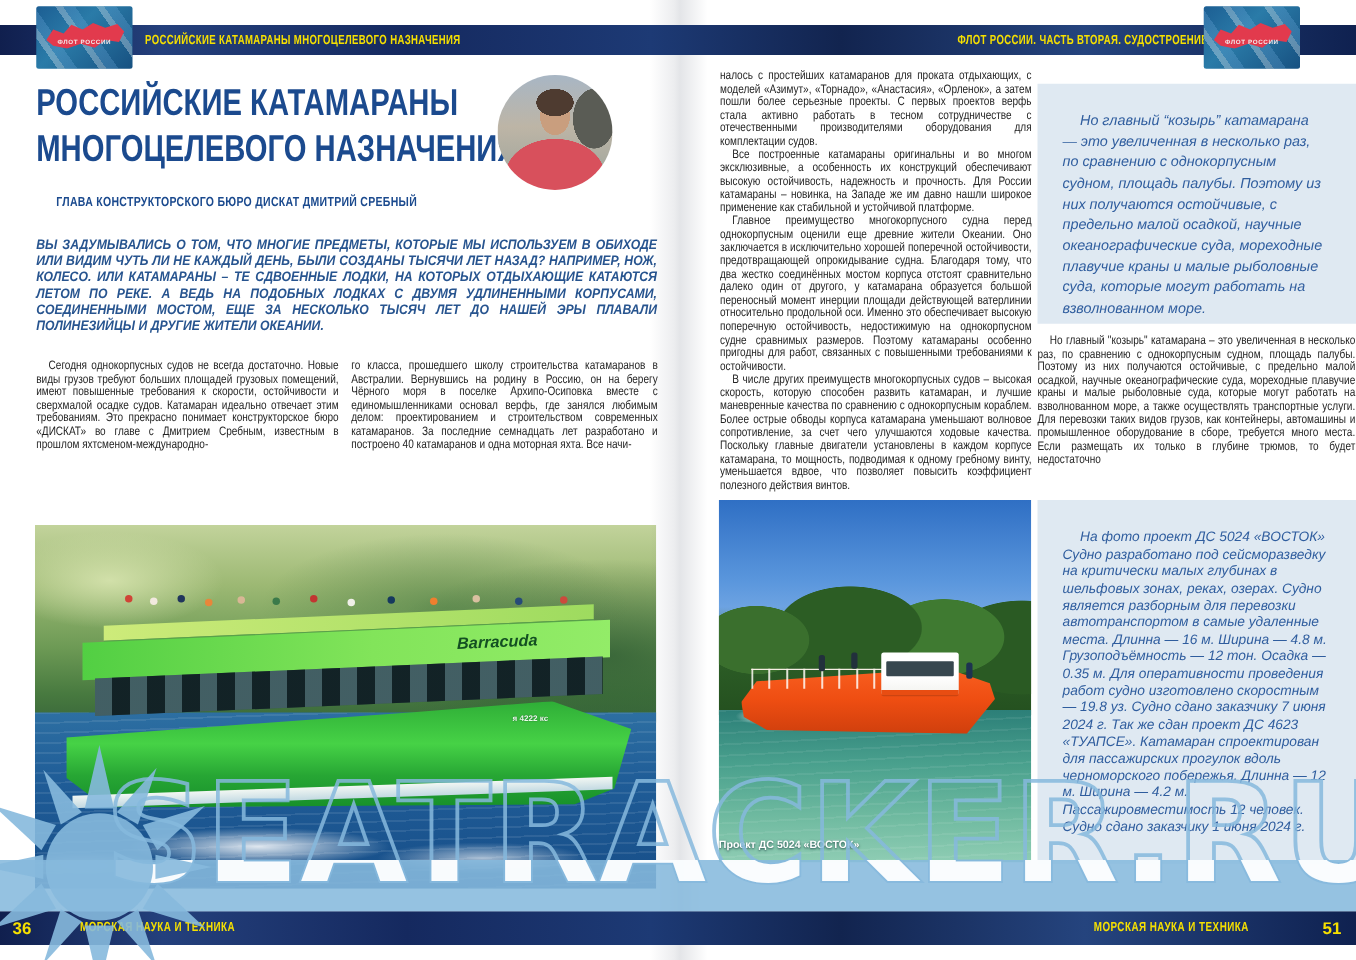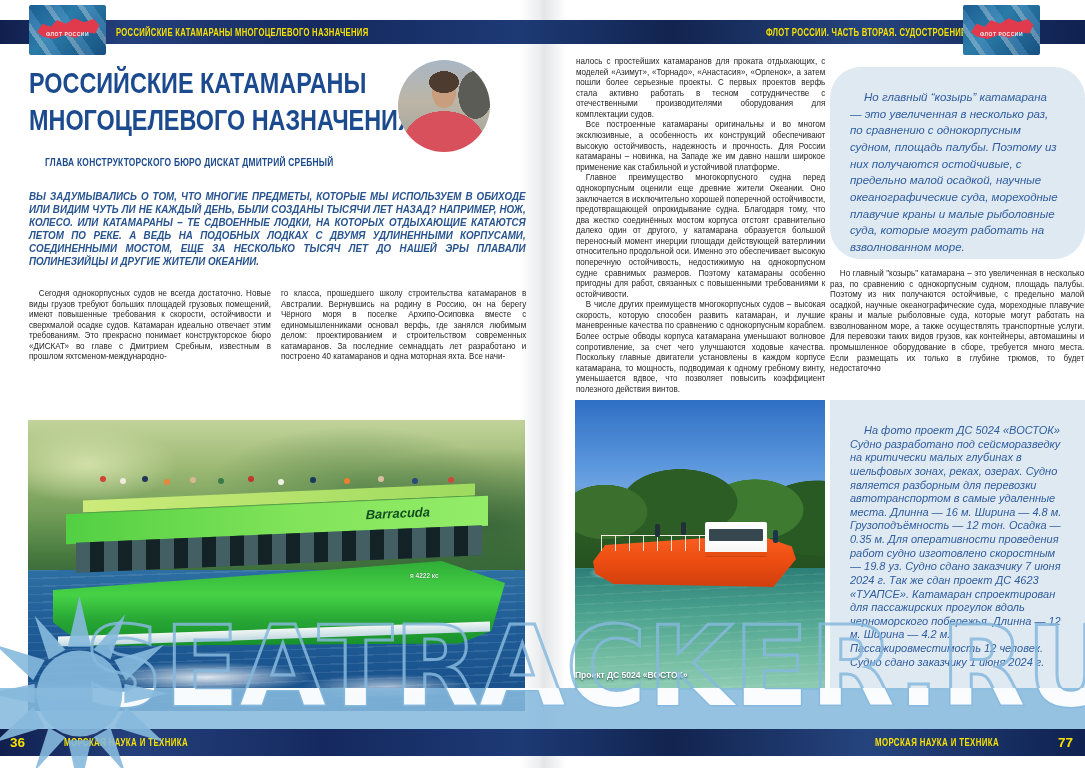--- a/index.html
+++ b/index.html
@@ -77,21 +77,21 @@
   #rcol{left:576px;top:56px;width:304px;}
   #rcol p{margin:0;}
   .indent{text-indent:12px;}
   #sidebar-para{left:830px;top:268px;width:310px;text-indent:12px;}
 
   
   .quote-box{
     position:absolute;left:830px;width:255px;background:#dfe9f2;color:#2f5d9e;
     font-style:italic;box-sizing:border-box;z-index:1;overflow:hidden;
   }
-  #quote1{top:67px;height:192px;padding:22px 24px 0 20px;font-size:11.5px;line-height:1.45;text-indent:14px;border-radius:31px;}
+  #quote1{top:67px;height:192px;padding:22px 24px 0 20px;font-size:11.5px;line-height:1.45;text-indent:14px;}
   #quote2{top:400px;height:291px;padding:24px 16px 0 20px;font-size:11px;line-height:1.24;text-indent:14px;}
 
   
   #photo-left{position:absolute;left:28px;top:420px;width:497px;height:291px;overflow:hidden;z-index:1;}
   .pl-hills{position:absolute;left:0;top:0;width:100%;height:158px;
     background:
       radial-gradient(ellipse 130px 55px at 12% 28%,rgba(215,228,175,.9),transparent 70%),
       radial-gradient(ellipse 210px 85px at 66% 42%,rgba(70,120,65,.55),transparent 70%),
       radial-gradient(ellipse 260px 110px at 92% 66%,rgba(40,85,48,.7),transparent 70%),
       linear-gradient(180deg,#c2d39b 0%,#9db974 30%,#6d9a55 62%,#47793f 86%,#3a683b 100%);}
@@ -240,21 +240,21 @@
     </div>
     <div id="photo-caption">Проект ДС 5024 «ВОСТОК»</div>
   </div>
 
   <div id="quote2" class="quote-box">На фото проект ДС 5024 «ВОСТОК» Судно разработано под сейсморазведку на критически малых глубинах в шельфовых зонах, реках, озерах. Судно является разборным для перевозки автотранспортом в самые удаленные места. Длинна — 16 м. Ширина — 4.8 м. Грузоподъёмность — 12 тон. Осадка — 0.35 м. Для оперативности проведения работ судно изготовлено скоростным — 19.8 уз. Судно сдано заказчику 7 июня 2024 г. Так же сдан проект ДС 4623 «ТУАПСЕ». Катамаран спроектирован для пассажирских прогулок вдоль черноморского побережья. Длинна — 12 м. Ширина — 4.2 м. Пассажировместимость 12 человек. Судно сдано заказчику 1 июня 2024 г.</div>
 
   <div id="footer-bar" class="bar"></div>
   <div id="pagenum-left" class="footer-text">36</div>
   <div id="journal-left" class="footer-text">МОРСКАЯ НАУКА И ТЕХНИКА</div>
   <div id="journal-right" class="footer-text">МОРСКАЯ НАУКА И ТЕХНИКА</div>
-  <div id="pagenum-right" class="footer-text">77</div>
+  <div id="pagenum-right" class="footer-text">51</div>
 
   <div id="gutter"></div>
 
   <div id="wm-band" class="wm"></div>
   <div id="wm-outline" class="wm wm-text">SEATRACKER.RU</div>
   <div id="wm-white" class="wm wm-text">SEATRACKER.RU</div>
   <svg id="wm-sun" class="wm" viewBox="0 0 200 200">
     <g fill="rgba(134,185,221,0.9)">
       <circle cx="100" cy="100" r="44"></circle>
       <polygon points="100,0 88,52 112,52" transform="rotate(0 100 100)"></polygon>

